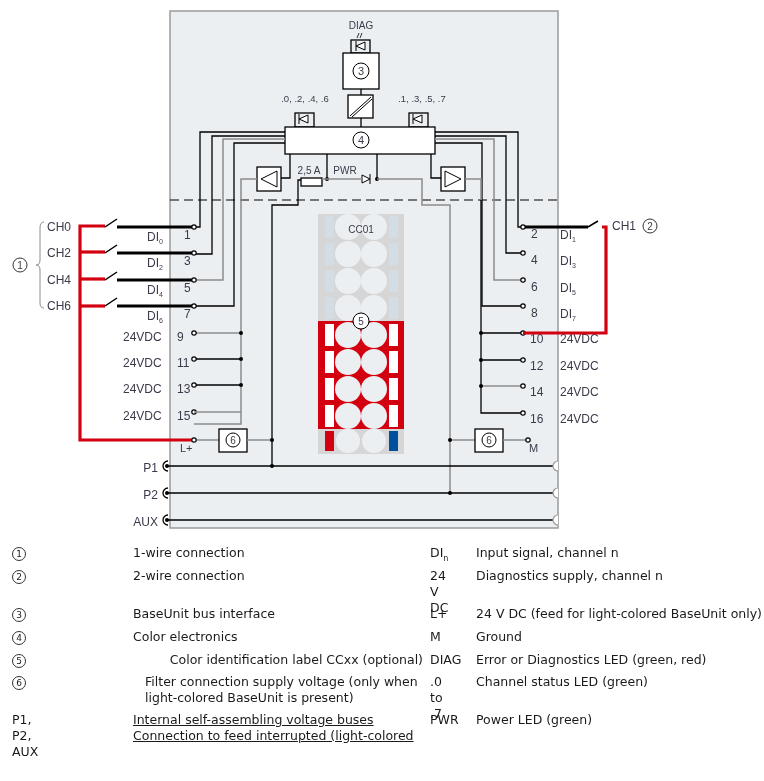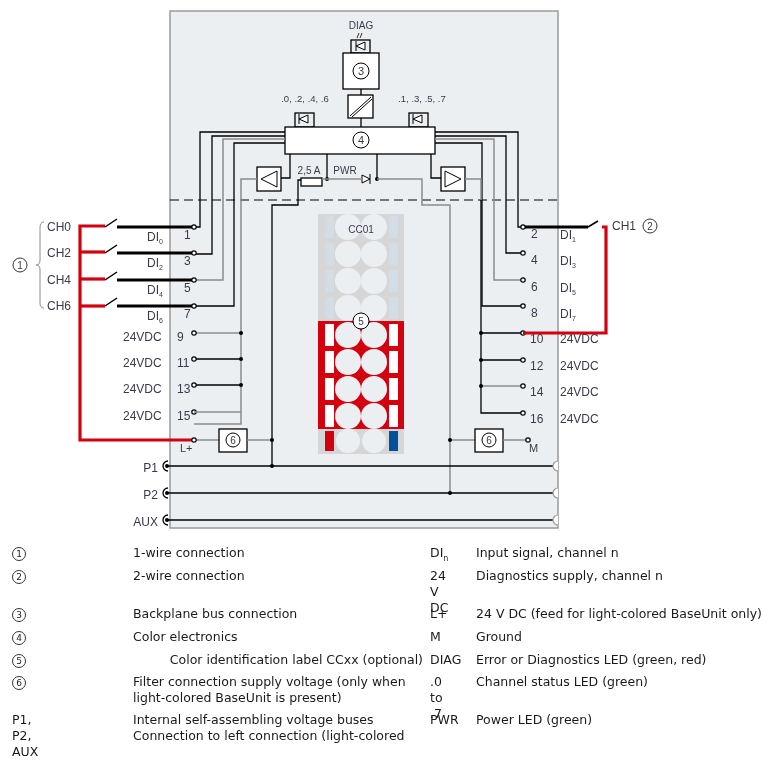--- a/index.html
+++ b/index.html
@@ -300,47 +300,47 @@
       </div>
       <div class="lrow" style="top: 28px; left: 0px;">
         <span class="lkey" style="left: 12px;"><span class="circ">2</span></span>
         <div class="ldesc" style="left: 133px; width: 290px;">
           <div style="white-space: nowrap;">2-wire connection</div>
         </div>
       </div>
       <div class="lrow" style="top: 66px; left: 0px;">
         <span class="lkey" style="left: 12px;"><span class="circ">3</span></span>
         <div class="ldesc" style="left: 133px; width: 290px;">
-          <div style="white-space: nowrap;">Backplane bus connection</div>
+          <div style="white-space: nowrap;">BaseUnit bus interface</div>
         </div>
       </div>
       <div class="lrow" style="top: 89px; left: 0px;">
         <span class="lkey" style="left: 12px;"><span class="circ">4</span></span>
         <div class="ldesc" style="left: 133px; width: 290px;">
           <div style="white-space: nowrap;">Color electronics</div>
         </div>
       </div>
       <div class="lrow" style="top: 112px; left: 0px;">
         <span class="lkey" style="left: 12px;"><span class="circ">5</span></span>
         <div class="ldesc" style="left: 133px; width: 290px;">
           <div style="white-space: nowrap; text-align: right;">Color identification label CCxx (optional)</div>
         </div>
       </div>
       <div class="lrow" style="top: 134px; left: 0px;">
         <span class="lkey" style="left: 12px;"><span class="circ">6</span></span>
-        <div class="ldesc" style="left: 133px; width: 290px;">
+        <div class="ldesc" style="left: 145px; width: 290px;">
           <div style="white-space: nowrap;">Filter connection supply voltage (only when</div>
           <div style="white-space: nowrap;">light-colored BaseUnit is present)</div>
         </div>
       </div>
       <div class="lrow" style="top: 172px; left: 0px;">
         <span class="lkey" style="left: 12px;"><span>P1, P2, AUX</span></span>
-        <div class="ldesc" style="left: 133px; width: 290px;">
+        <div class="ldesc" style="left: 133px; width: 290px; text-decoration: underline;">
           <div style="white-space: nowrap;">Internal self-assembling voltage buses</div>
-          <div style="white-space: nowrap;">Connection to left connection (light-colored</div>
+          <div style="white-space: nowrap;">Connection to feed interrupted (light-colored</div>
         </div>
       </div>
     </div>
   <div id="legend-right">
       <div class="lrow" style="top: 5px; left: 430px;">
         <div class="lkey" style="left: 0px;"><span>DI</span><sub style="font-size: 8px;">n</sub></div>
         <div class="ldesc" style="left: 46px; white-space: nowrap;">Input signal, channel n</div>
       </div>
       <div class="lrow" style="top: 28px; left: 430px;">
         <div class="lkey" style="left: 0px;"><span>24 V</span><div>DC</div></div>

